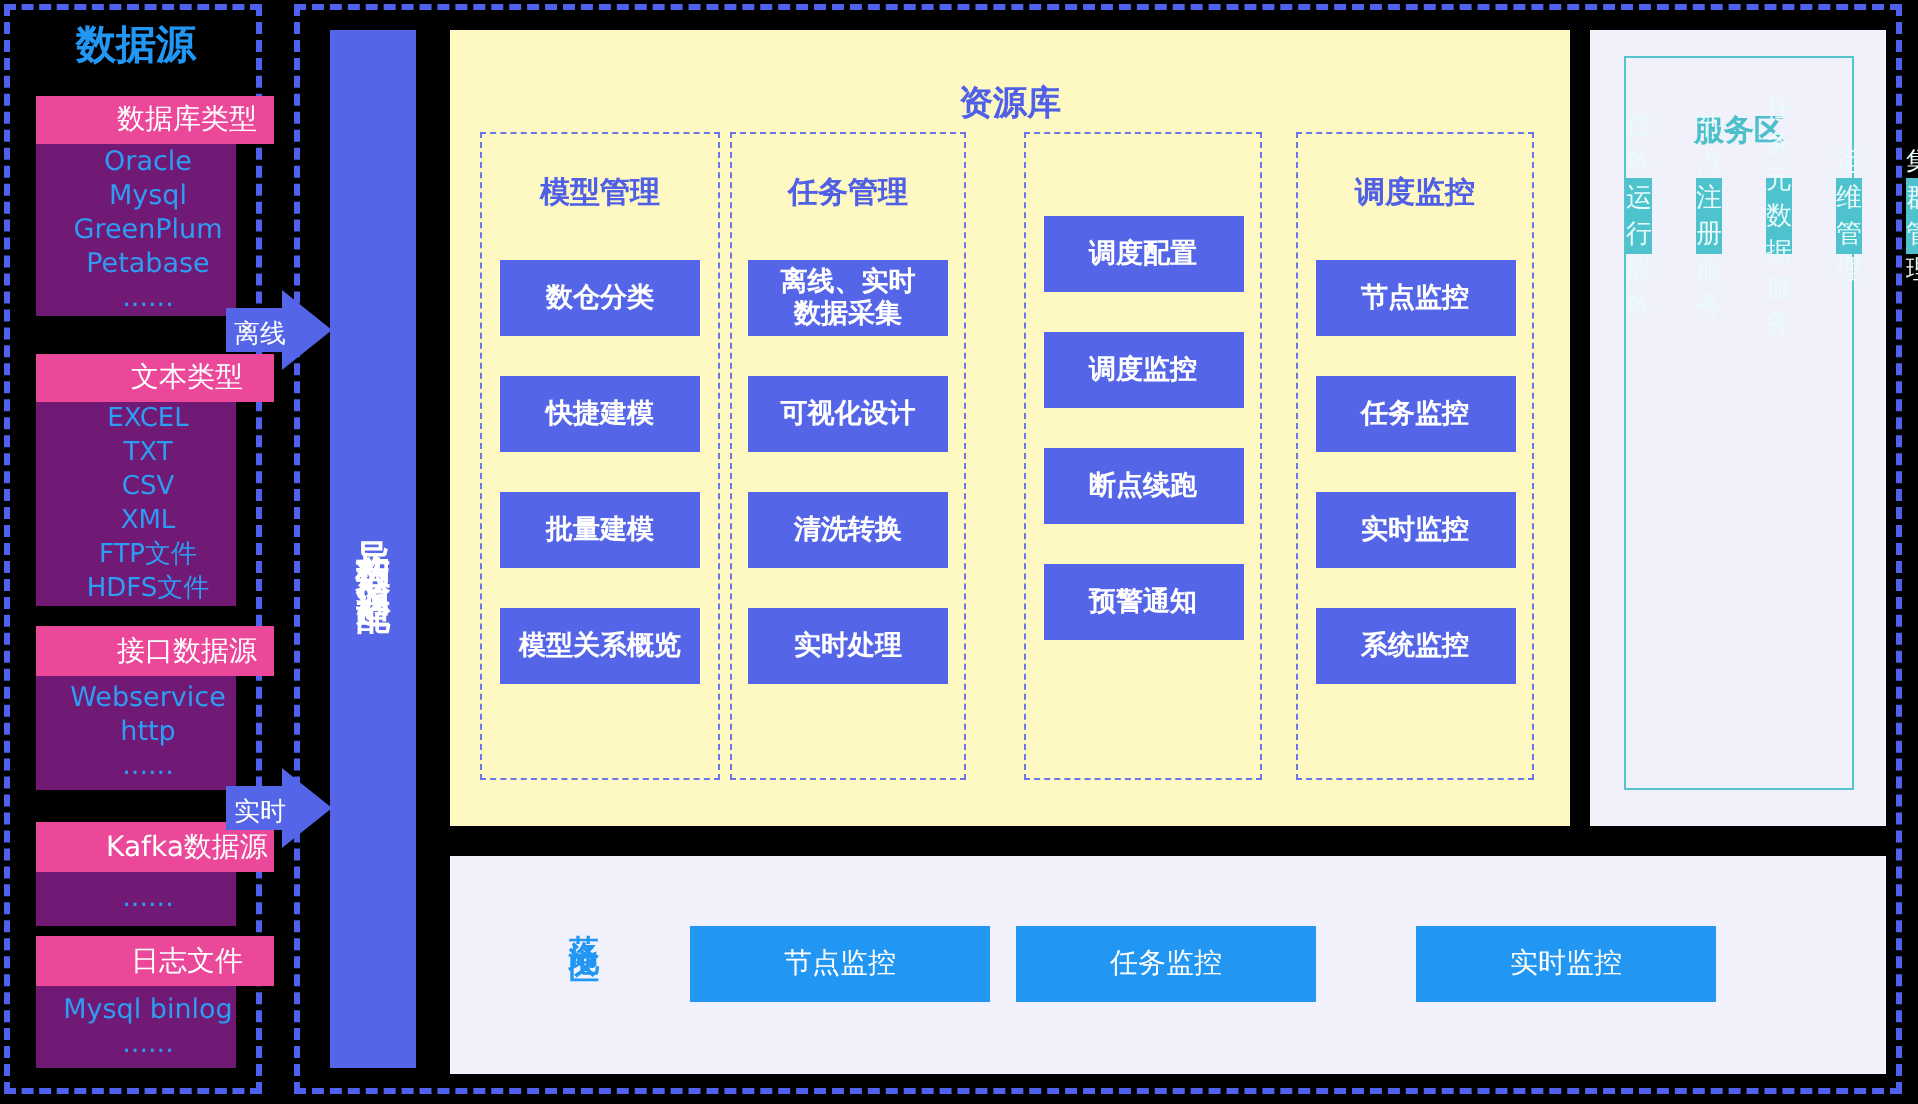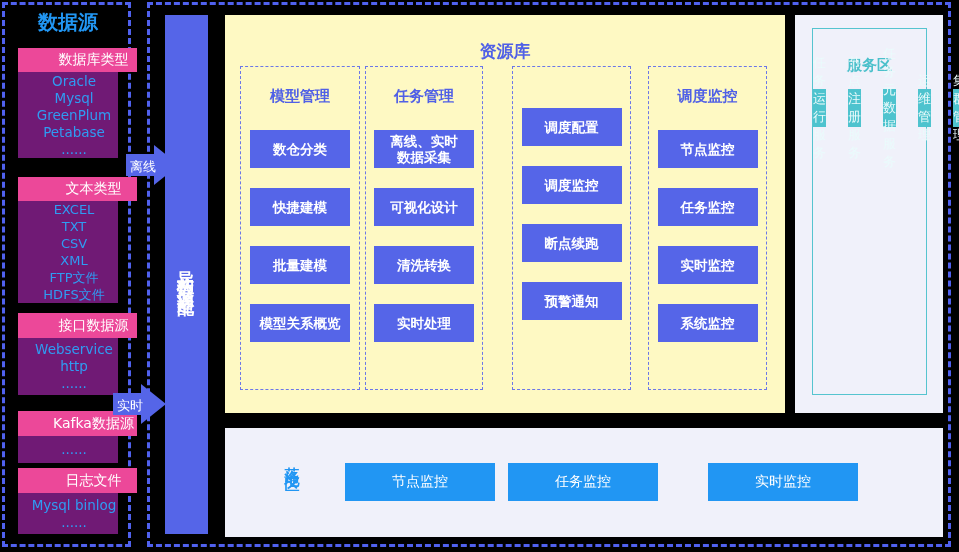--- a/index.html
+++ b/index.html
@@ -109,21 +109,21 @@
   </div>
 
   <div>
     <div class="grp-header" style="top:468px;height:25px;">日志文件</div>
     <div class="grp-body" style="top:493px;height:41px;">
         <div>Mysql binlog</div>
         <div>......</div>
       </div>
   </div>
 
-  <div class="flow-arrow" style="left:126px;top:145px;">
+  <div class="flow-arrow" style="left:113px;top:145px;">
     <svg width="54" height="40" viewBox="0 0 54 40">
       <polygon points="0,9 28,9 28,0 53,20 28,40 28,31 0,31" fill="#5565e8"></polygon>
     </svg>
     <span>离线</span>
   </div>
   <div class="flow-arrow" style="left:113px;top:384px;">
     <svg width="54" height="40" viewBox="0 0 54 40">
       <polygon points="0,9 28,9 28,0 53,20 28,40 28,31 0,31" fill="#5565e8"></polygon>
     </svg>
     <span>实时</span>

